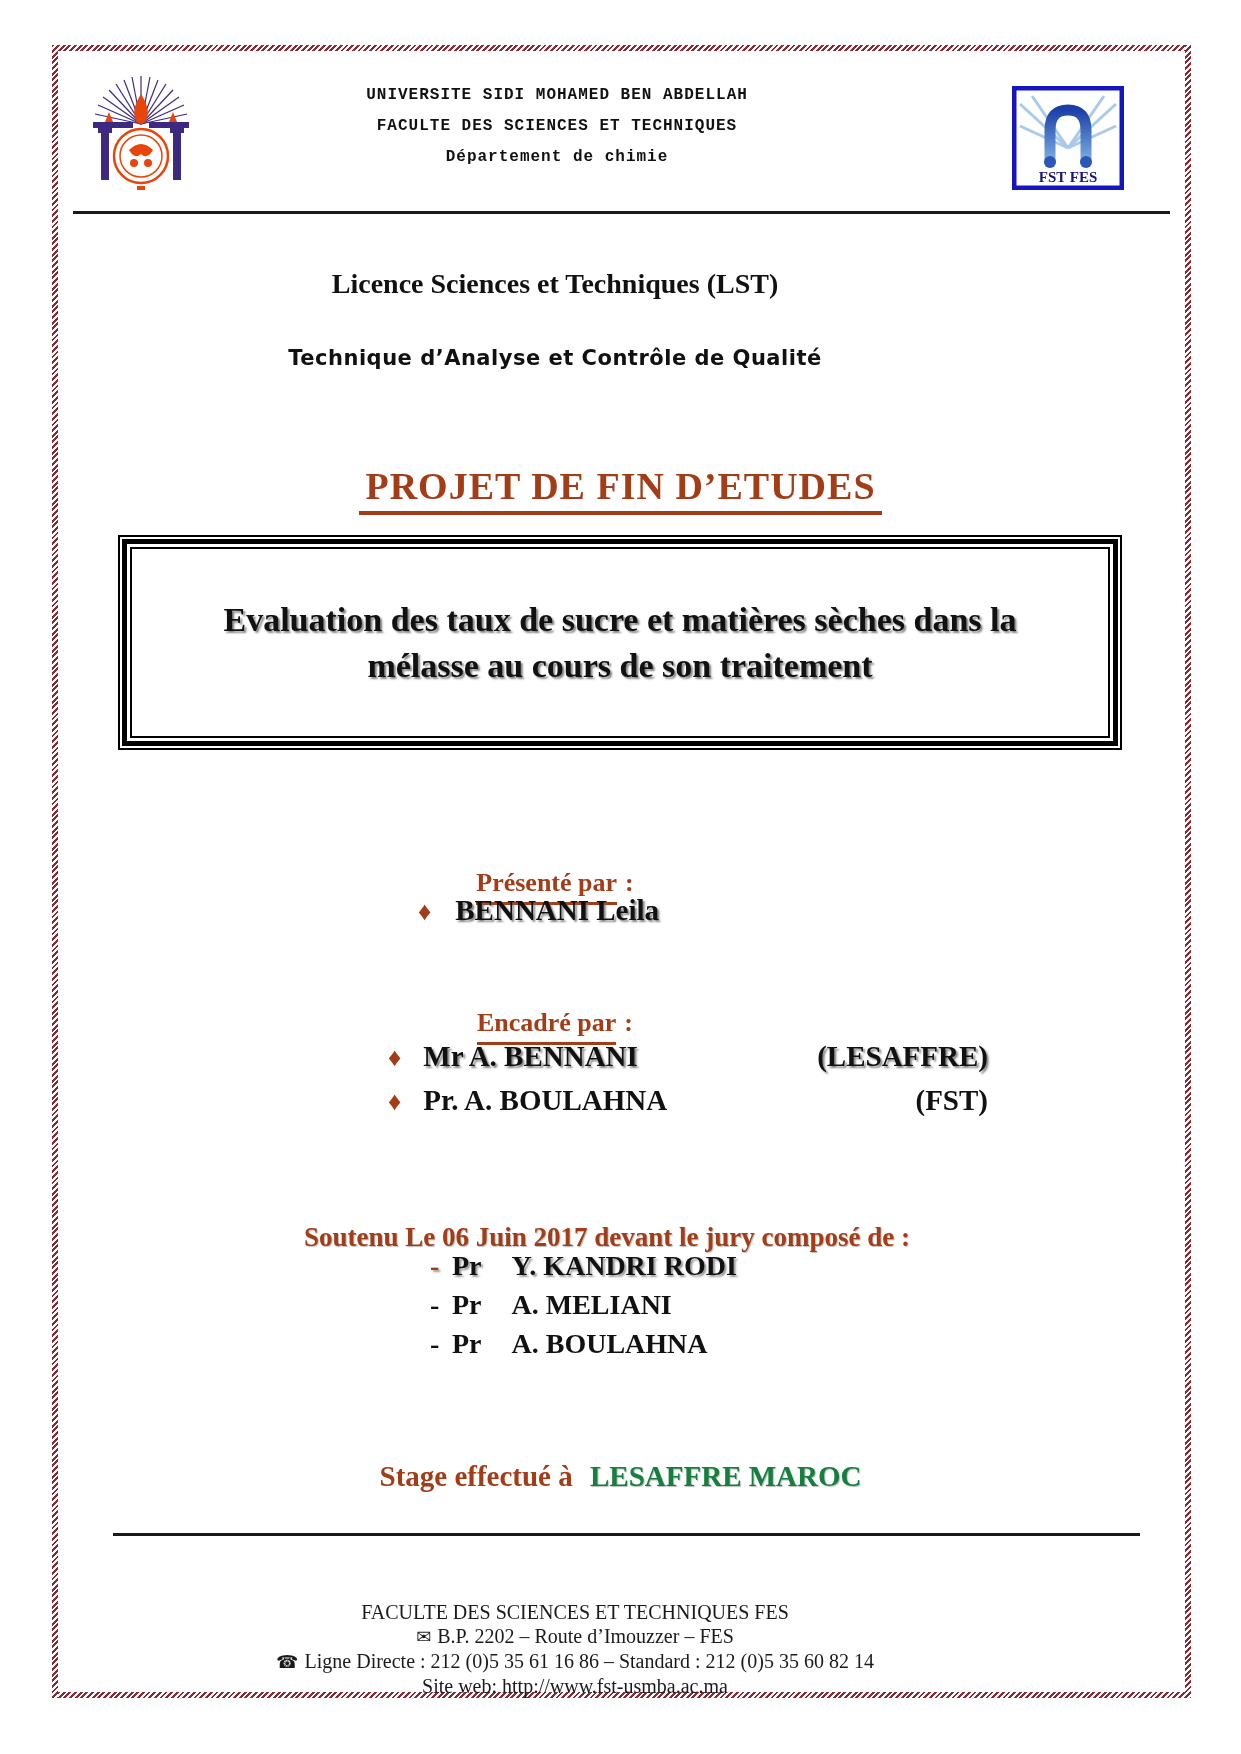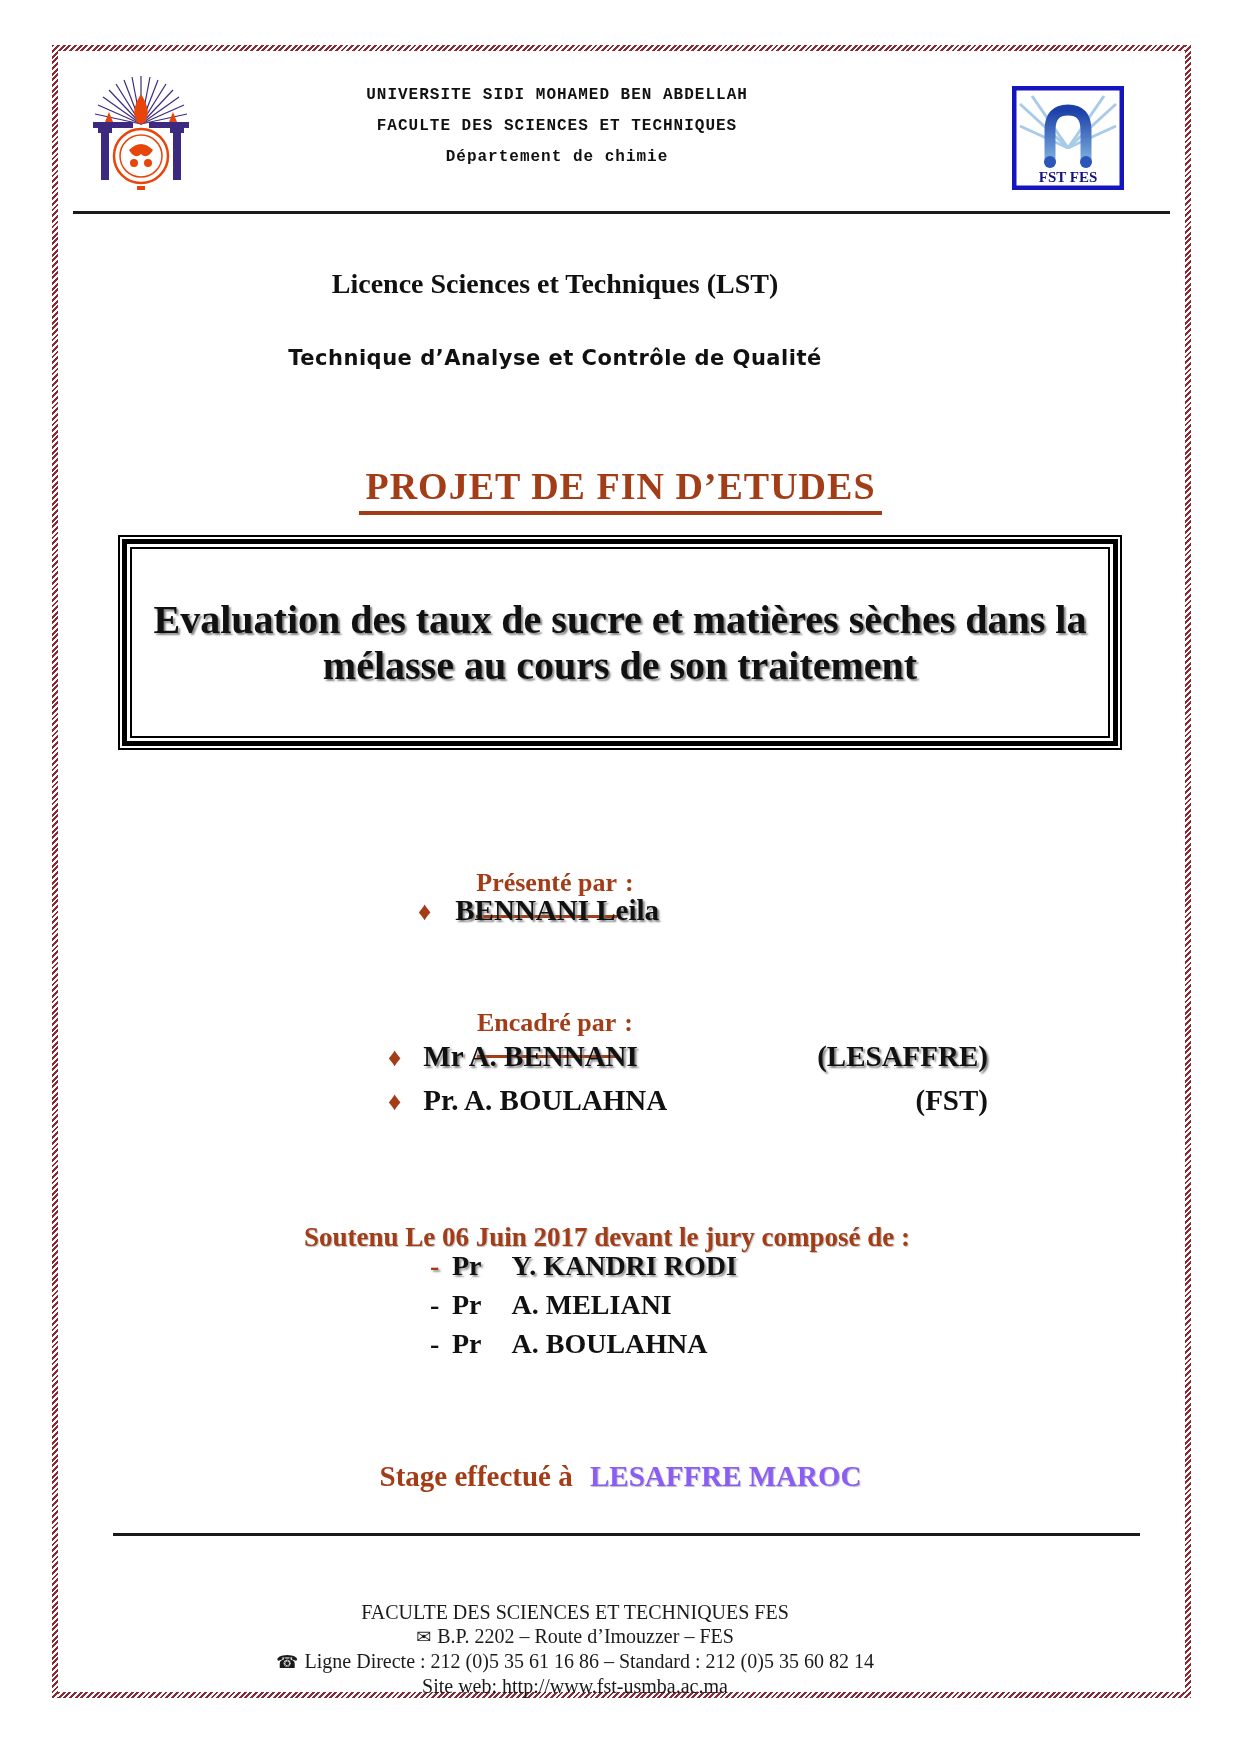--- a/index.html
+++ b/index.html
@@ -42,24 +42,24 @@
 
   .project{top:422px;font-size:38px;font-weight:bold;letter-spacing:1px;}
   .project span{display:inline-block;border-bottom:4px solid #a33d18;padding:0 6px 3px;}
 
   
   .subject-box{position:absolute;left:118px;top:535px;width:1004px;height:215px;
                box-sizing:border-box;border:2px solid #000;padding:2px;}
   .subject-mid{box-sizing:border-box;border:5px solid #000;padding:3px;height:100%;}
   .subject-in{box-sizing:border-box;border:2px solid #000;height:100%;
               display:flex;flex-direction:column;justify-content:center;align-items:center;
-              gap:8px;font-size:40px;font-weight:bold;line-height:38px;}
+              gap:8px;font-size:34px;font-weight:bold;line-height:38px;}
 
   .sec-head{font-size:26px;font-weight:bold;}
-  .sec-head .ul{display:inline-block;border-bottom:3px solid #a33d18;padding-bottom:17px;}
+  .sec-head .ul{display:inline-block;border-bottom:3px solid #a33d18;padding-bottom:4px;}
   .sec-head .colon{margin-left:8px;}
   .presented-head{top:826px;}
   .supervised-head{top:966px;}
 
   .diamond{color:#a33d18;font-size:26px;}
   .bullet-row{position:absolute;display:flex;align-items:baseline;gap:24px;
               font-size:29px;font-weight:bold;}
   .presented-row{left:418px;top:894px;}
   .sup-row{left:388px;top:1040px;width:600px;justify-content:space-between;}
   .sup-row2{top:1084px;}
@@ -68,21 +68,21 @@
   .defense-intro{top:1180px;font-size:27px;font-weight:bold;}
 
   .jury{position:absolute;left:430px;top:1250px;font-size:28px;font-weight:bold;}
   .jury-row{display:flex;align-items:baseline;margin-bottom:7px;line-height:32px;}
   .jury-row .dash{width:22px;}
   .jury-row .jname{margin-left:30px;}
   .jury-row:first-child .dash{color:#a33d18;}
   .jury-row:first-child{text-shadow:2px 2px 2px rgba(110,110,110,.7);}
 
   .stage{top:1418px;font-size:29px;font-weight:bold;}
-  .stage .org{color:#8b5cf6;margin-left:10px;}
+  .stage .org{color:#15803d;margin-left:10px;}
   .year{top:1472px;font-size:27px;font-weight:bold;}
 
   .footer{top:1558px;font-size:20px;line-height:24px;color:#1a1a1a;}
   .footer .ficon{font-size:18px;margin-right:6px;}
 </style>
 </head>
 <body>
 
 <div class="page">
 

